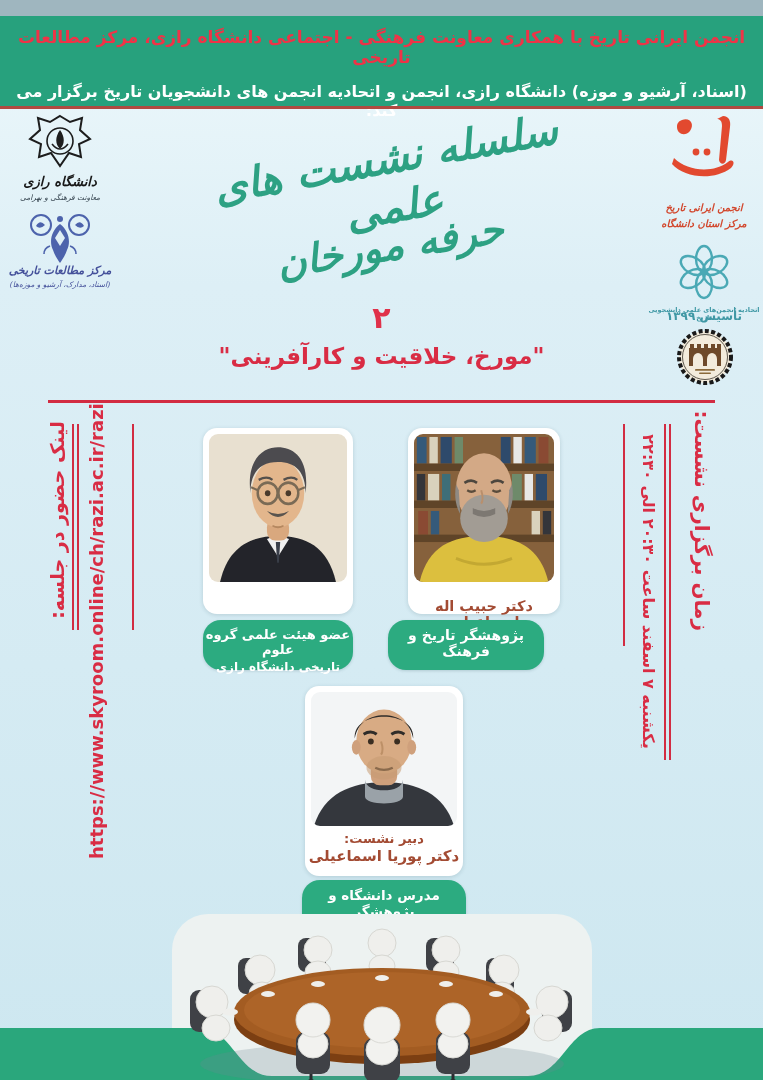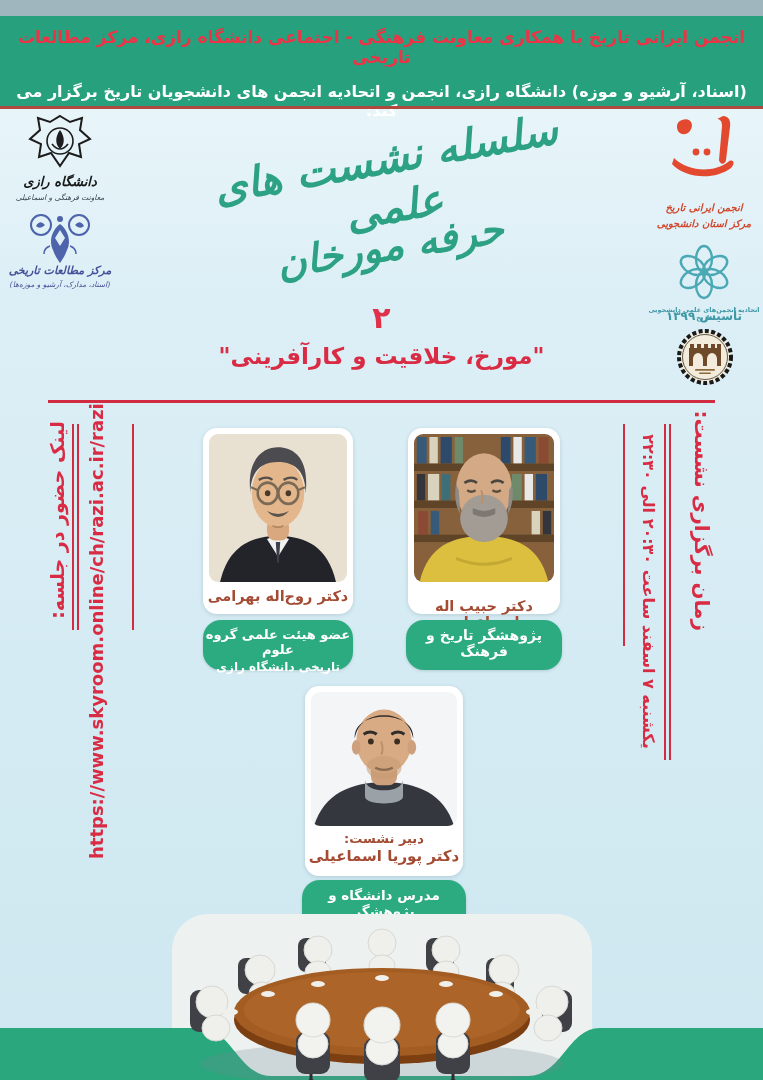--- a/index.html
+++ b/index.html
@@ -65,21 +65,21 @@
   </div>
   <div class="header-underline"></div>
 
   <svg class="svg-abs" style="left:28px;top:98px" width="64" height="58" viewBox="0 0 64 58">
     <polygon points="32,2 42,8 54,4 52,16 62,25 51,30 53,43 41,39 32,52 23,39 11,43 13,30 2,25 12,16 10,4 22,8" fill="none" stroke="#1d1d1d" stroke-width="2"></polygon>
     <circle cx="32" cy="27" r="13" fill="none" stroke="#1d1d1d" stroke-width="1.6"></circle>
     <path d="M32,16 C27,23 27,30 32,35 C37,30 37,23 32,16 Z" fill="#1d1d1d"></path>
     <path d="M24,30 q4,5 8,5 q4,0 8,-5" fill="none" stroke="#1d1d1d" stroke-width="1.6"></path>
   </svg>
   <div class="logo-cap" style="left:6px;top:158px;width:108px;font-size:13px;font-weight:bold;color:#171717">دانشگاه رازی</div>
-  <div class="logo-cap" style="left:6px;top:177px;width:108px;font-size:7.5px;color:#33424d">معاونت فرهنگی و اسماعیلی</div>
+  <div class="logo-cap" style="left:6px;top:177px;width:108px;font-size:7.5px;color:#33424d">معاونت فرهنگی و بهرامی</div>
 
   <svg class="svg-abs" style="left:26px;top:196px" width="68" height="52" viewBox="0 0 68 52">
     <circle cx="15" cy="13" r="10" fill="none" stroke="#4d63ac" stroke-width="2"></circle>
     <circle cx="53" cy="13" r="10" fill="none" stroke="#4d63ac" stroke-width="2"></circle>
     <path d="M10,14 q4,-7 9,-1 q-5,5 -9,1 Z" fill="#4d63ac"></path>
     <path d="M58,14 q-4,-7 -9,-1 q5,5 9,1 Z" fill="#4d63ac"></path>
     <circle cx="34" cy="7" r="3" fill="#4d63ac"></circle>
     <path d="M34,12 C25,19 23,30 27,38 C29,44 32,48 34,51 C36,48 39,44 41,38 C45,30 43,19 34,12 Z" fill="#4d63ac"></path>
     <path d="M34,18 l5,8 -5,8 -5,-8 Z" fill="#dfeef5"></path>
     <path d="M24,34 q-6,2 -6,8" fill="none" stroke="#4d63ac" stroke-width="1.6"></path>
@@ -89,21 +89,21 @@
   <div class="logo-cap" style="left:2px;top:264px;width:116px;font-size:7.5px;color:#44509a">(اسناد، مدارک، آرشیو و موزه‌ها)</div>
 
   <svg class="svg-abs" style="left:668px;top:96px" width="72" height="88" viewBox="0 0 72 88">
     <path d="M14,8 C22,5 27,12 22,19 C17,25 9,22 9,15 C9,11 11,9 14,8 Z" fill="#e2492f"></path>
     <path d="M55,4 C61,4 63,9 62,15 L58,48 C57,53 52,53 51,48 L54,14 C54,9 52,7 49,7 Z" fill="#e2492f"></path>
     <path d="M6,46 C20,60 46,61 60,50 C65,46 68,51 63,56 C46,69 16,66 4,52 Z" fill="#e2492f"></path>
     <circle cx="28" cy="40" r="3.4" fill="#e2492f"></circle>
     <circle cx="39" cy="40" r="3.4" fill="#e2492f"></circle>
   </svg>
   <div class="logo-cap" style="left:652px;top:186px;width:104px;font-size:10px;font-weight:bold;color:#d2482e">انجمن ایرانی تاریخ</div>
-  <div class="logo-cap" style="left:652px;top:202px;width:104px;font-size:10px;font-weight:bold;color:#d2482e">مرکز استان دانشجویی</div>
+  <div class="logo-cap" style="left:652px;top:202px;width:104px;font-size:10px;font-weight:bold;color:#d2482e">مرکز استان دانشگاه</div>
 
   <svg class="svg-abs" style="left:672px;top:224px" width="64" height="64" viewBox="-32 -32 64 64">
     <g fill="none" stroke="#4aa9b5" stroke-width="2.4">
       <ellipse cx="0" cy="-13" rx="8" ry="13"></ellipse>
       <ellipse cx="0" cy="-13" rx="8" ry="13" transform="rotate(60)"></ellipse>
       <ellipse cx="0" cy="-13" rx="8" ry="13" transform="rotate(120)"></ellipse>
       <ellipse cx="0" cy="-13" rx="8" ry="13" transform="rotate(180)"></ellipse>
       <ellipse cx="0" cy="-13" rx="8" ry="13" transform="rotate(240)"></ellipse>
       <ellipse cx="0" cy="-13" rx="8" ry="13" transform="rotate(300)"></ellipse>
     </g>
@@ -162,21 +162,20 @@
       <line x1="49.5" y1="39" x2="50.5" y2="39" stroke="#7a6a55" stroke-width="1.6"></line>
       <line x1="35.5" y1="38" x2="30.5" y2="36" stroke="#7a6a55" stroke-width="1.4"></line>
       <line x1="64.5" y1="38" x2="69.5" y2="36" stroke="#7a6a55" stroke-width="1.4"></line>
       <circle cx="42.5" cy="40" r="2" fill="#4a3a2c"></circle>
       <circle cx="57.5" cy="40" r="2" fill="#4a3a2c"></circle>
       <path d="M36,31 q6,-3 10,0" fill="none" stroke="#55504c" stroke-width="1.6"></path>
       <path d="M54,31 q6,-3 10,0" fill="none" stroke="#55504c" stroke-width="1.6"></path>
       <path d="M42,52 Q50,56 58,52 Q50,60 42,52 Z" fill="#5a544e"></path>
       <path d="M46,62 q4,2 8,0" fill="none" stroke="#b58860" stroke-width="1.2"></path>
     </svg>
-    <div class="pname" style="font-size:14.5px;padding-top:6px">دکتر روح‌اله بهرامی</div>
   </div>
   <div class="badge" style="left:203px;top:604px;width:150px;height:50px">
     <div class="b1">عضو هیئت علمی گروه علوم</div>
     <div class="b2">تاریخی دانشگاه رازی</div>
   </div>
 
   <div class="card" style="left:408px;top:412px;width:152px;height:186px">
     <svg class="photo" width="140" height="148" viewBox="0 0 100 100" preserveAspectRatio="none">
       <rect width="100" height="100" fill="#86613c"></rect>
       <g>
@@ -211,21 +210,21 @@
       <ellipse cx="50" cy="57" rx="17" ry="16" fill="#a29c94"></ellipse>
       <path d="M42,50 Q50,54 58,50 L58,54 Q50,58 42,54 Z" fill="#7d7872"></path>
       <path d="M36,33 q5,-3 9,0" fill="none" stroke="#4c463e" stroke-width="1.8"></path>
       <path d="M55,33 q5,-3 9,0" fill="none" stroke="#4c463e" stroke-width="1.8"></path>
       <path d="M38,38 q3,2 6,0" fill="none" stroke="#5a4c3c" stroke-width="1.6"></path>
       <path d="M56,38 q3,2 6,0" fill="none" stroke="#5a4c3c" stroke-width="1.6"></path>
       <path d="M48,38 q2,6 0,9" fill="none" stroke="#b98f6c" stroke-width="1.4"></path>
     </svg>
     <div class="pname" style="font-size:14.5px;padding-top:16px">دکتر حبیب اله اسماعیلی</div>
   </div>
-  <div class="badge" style="left:406px;top:604px;width:156px;height:50px">
+  <div class="badge" style="left:388px;top:604px;width:156px;height:50px">
     <div class="b1" style="font-size:14px">پژوهشگر تاریخ و فرهنگ</div>
   </div>
 
   <div class="card" style="left:305px;top:670px;width:158px;height:190px">
     <svg class="photo" width="146" height="134" viewBox="0 0 100 92" preserveAspectRatio="none">
       <rect width="100" height="92" fill="#f3f5f6"></rect>
       <path d="M2,92 C9,70 27,62 50,62 C73,62 91,70 98,92 Z" fill="#34373d"></path>
       <path d="M37,60 C37,70 63,70 63,60 L63,72 C63,78 37,78 37,72 Z" fill="#9aa2a8"></path>
       <rect x="41" y="48" width="18" height="16" rx="6" fill="#cfa07c"></rect>
       <ellipse cx="50" cy="34" rx="19" ry="22" fill="#d8ab84"></ellipse>

